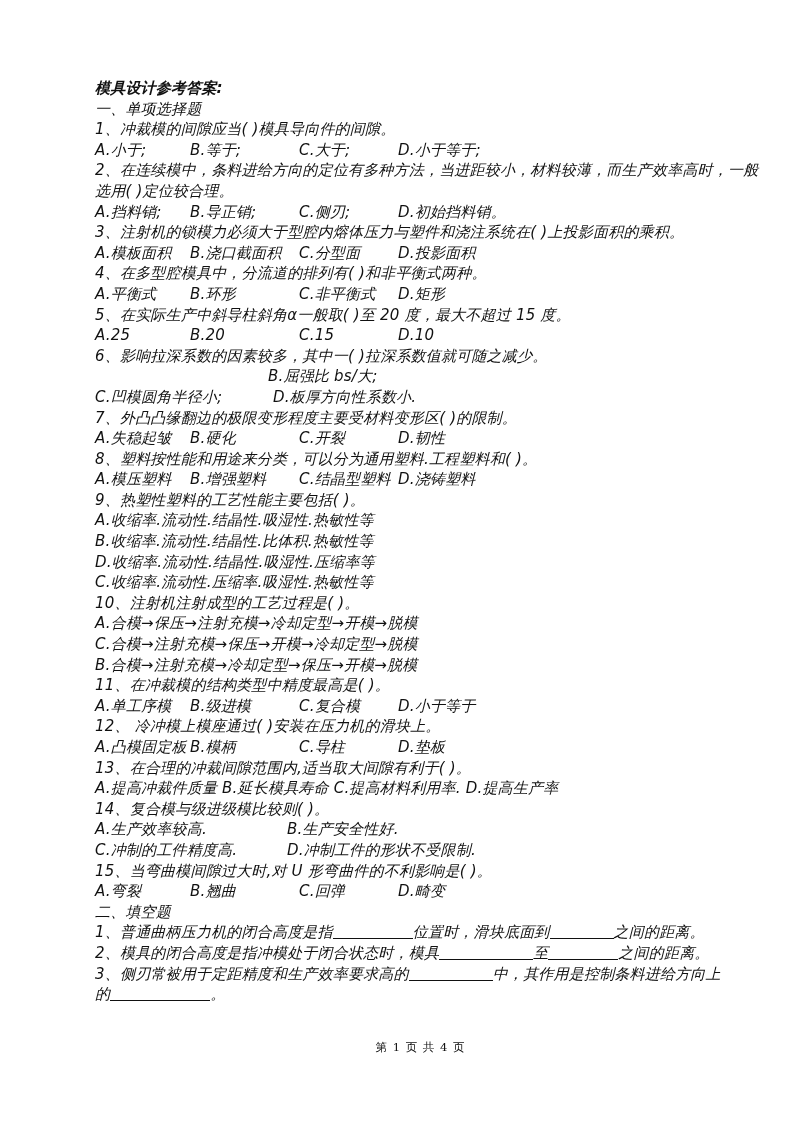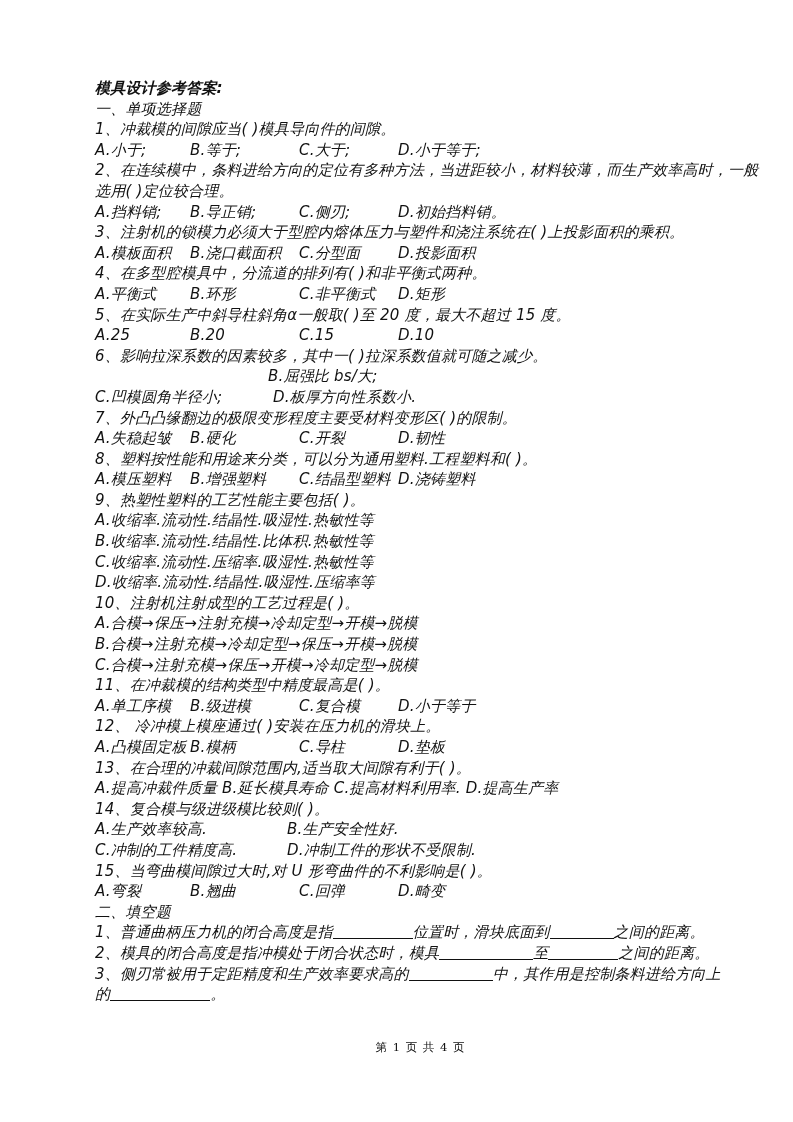--- a/index.html
+++ b/index.html
@@ -90,27 +90,27 @@
   <div class="line opts">
     <span class="opt o0">A.模压塑料</span>
     <span class="opt o1">B.增强塑料</span>
     <span class="opt o2">C.结晶型塑料</span>
     <span class="opt o3">D.浇铸塑料</span>
   </div>
 
   <div class="line">9、热塑性塑料的工艺性能主要包括(          )。</div>
   <div class="line">A.收缩率.流动性.结晶性.吸湿性.热敏性等</div>
   <div class="line">B.收缩率.流动性.结晶性.比体积.热敏性等</div>
+  <div class="line">D.收缩率.流动性.结晶性.吸湿性.压缩率等</div>
   <div class="line">C.收缩率.流动性.压缩率.吸湿性.热敏性等</div>
-  <div class="line">D.收缩率.流动性.结晶性.吸湿性.压缩率等</div>
 
   <div class="line">10、注射机注射成型的工艺过程是(          )。</div>
   <div class="line">A.合模→保压→注射充模→冷却定型→开模→脱模</div>
+  <div class="line">C.合模→注射充模→保压→开模→冷却定型→脱模</div>
   <div class="line">B.合模→注射充模→冷却定型→保压→开模→脱模</div>
-  <div class="line">C.合模→注射充模→保压→开模→冷却定型→脱模</div>
 
   <div class="line">11、在冲裁模的结构类型中精度最高是(          )。</div>
   <div class="line opts">
     <span class="opt o0">A.单工序模</span>
     <span class="opt o1">B.级进模</span>
     <span class="opt o2">C.复合模</span>
     <span class="opt o3">D.小于等于</span>
   </div>
 
   <div class="line">12、  冷冲模上模座通过(          )安装在压力机的滑块上。</div>

